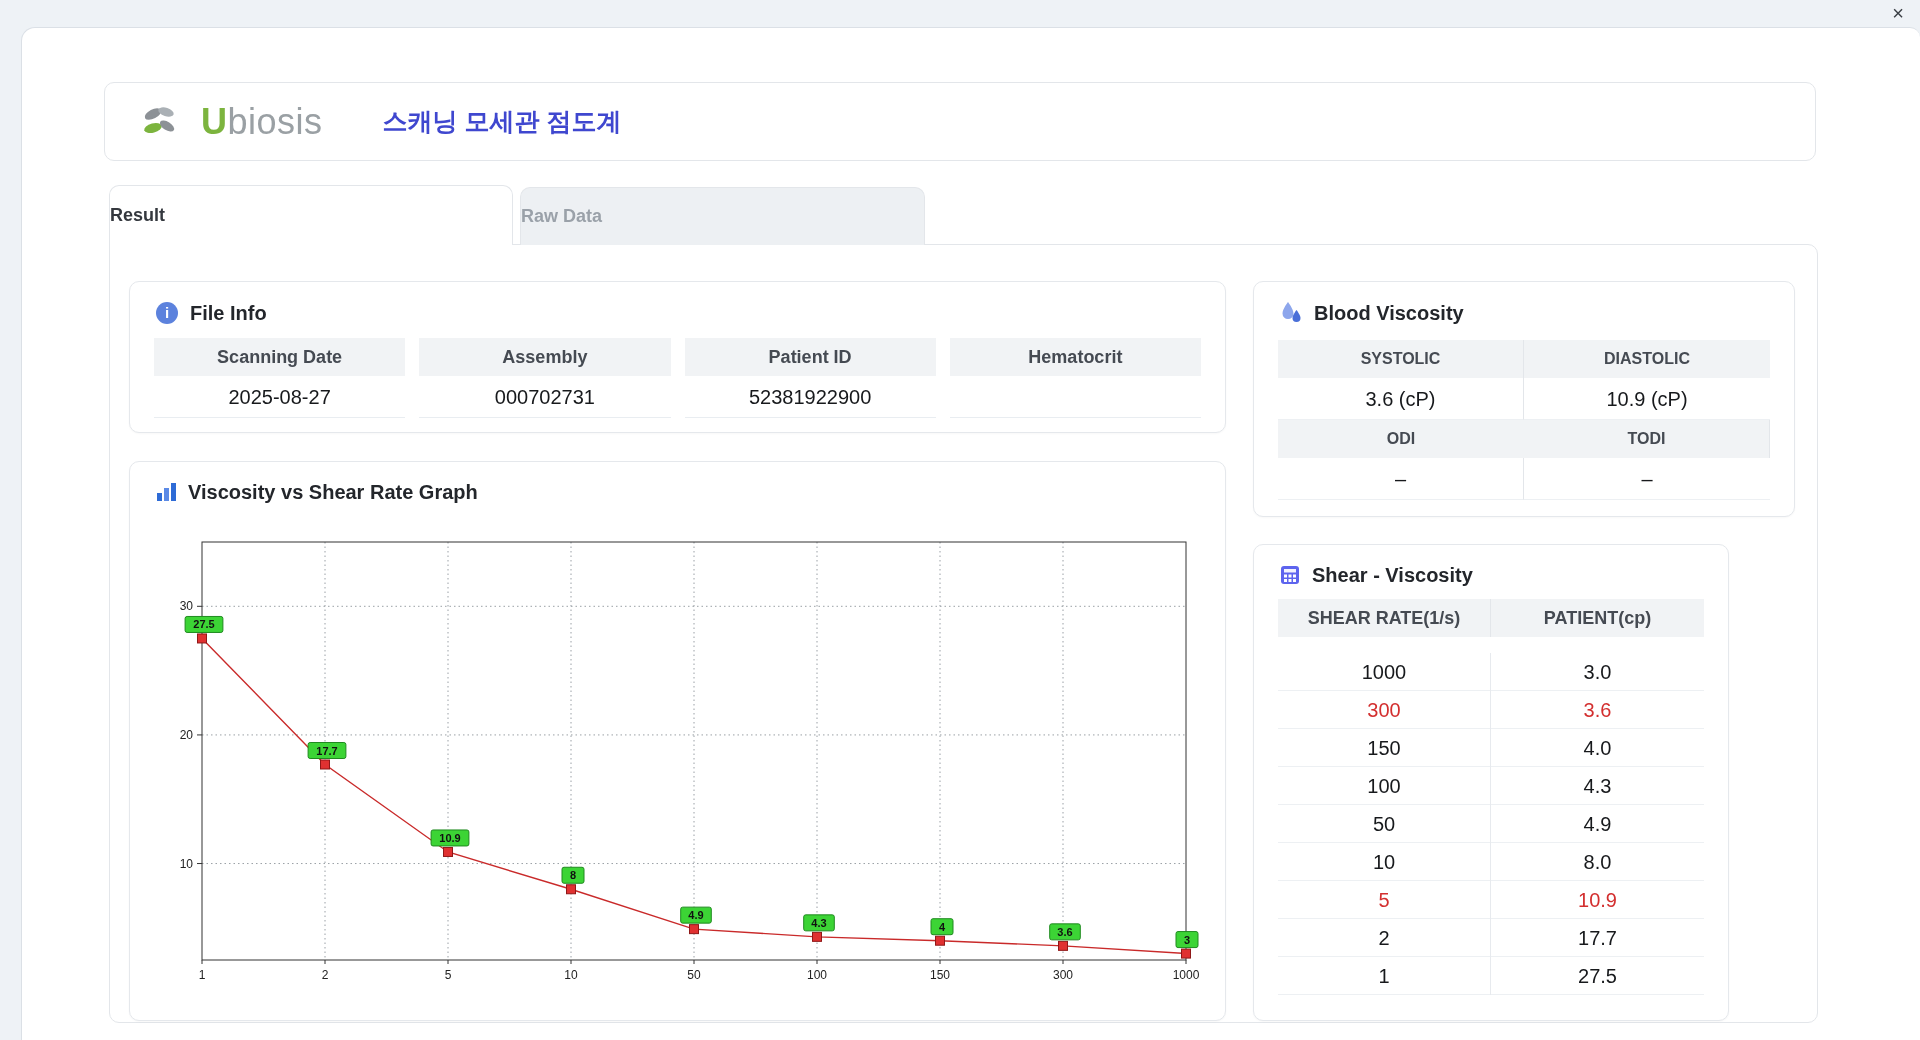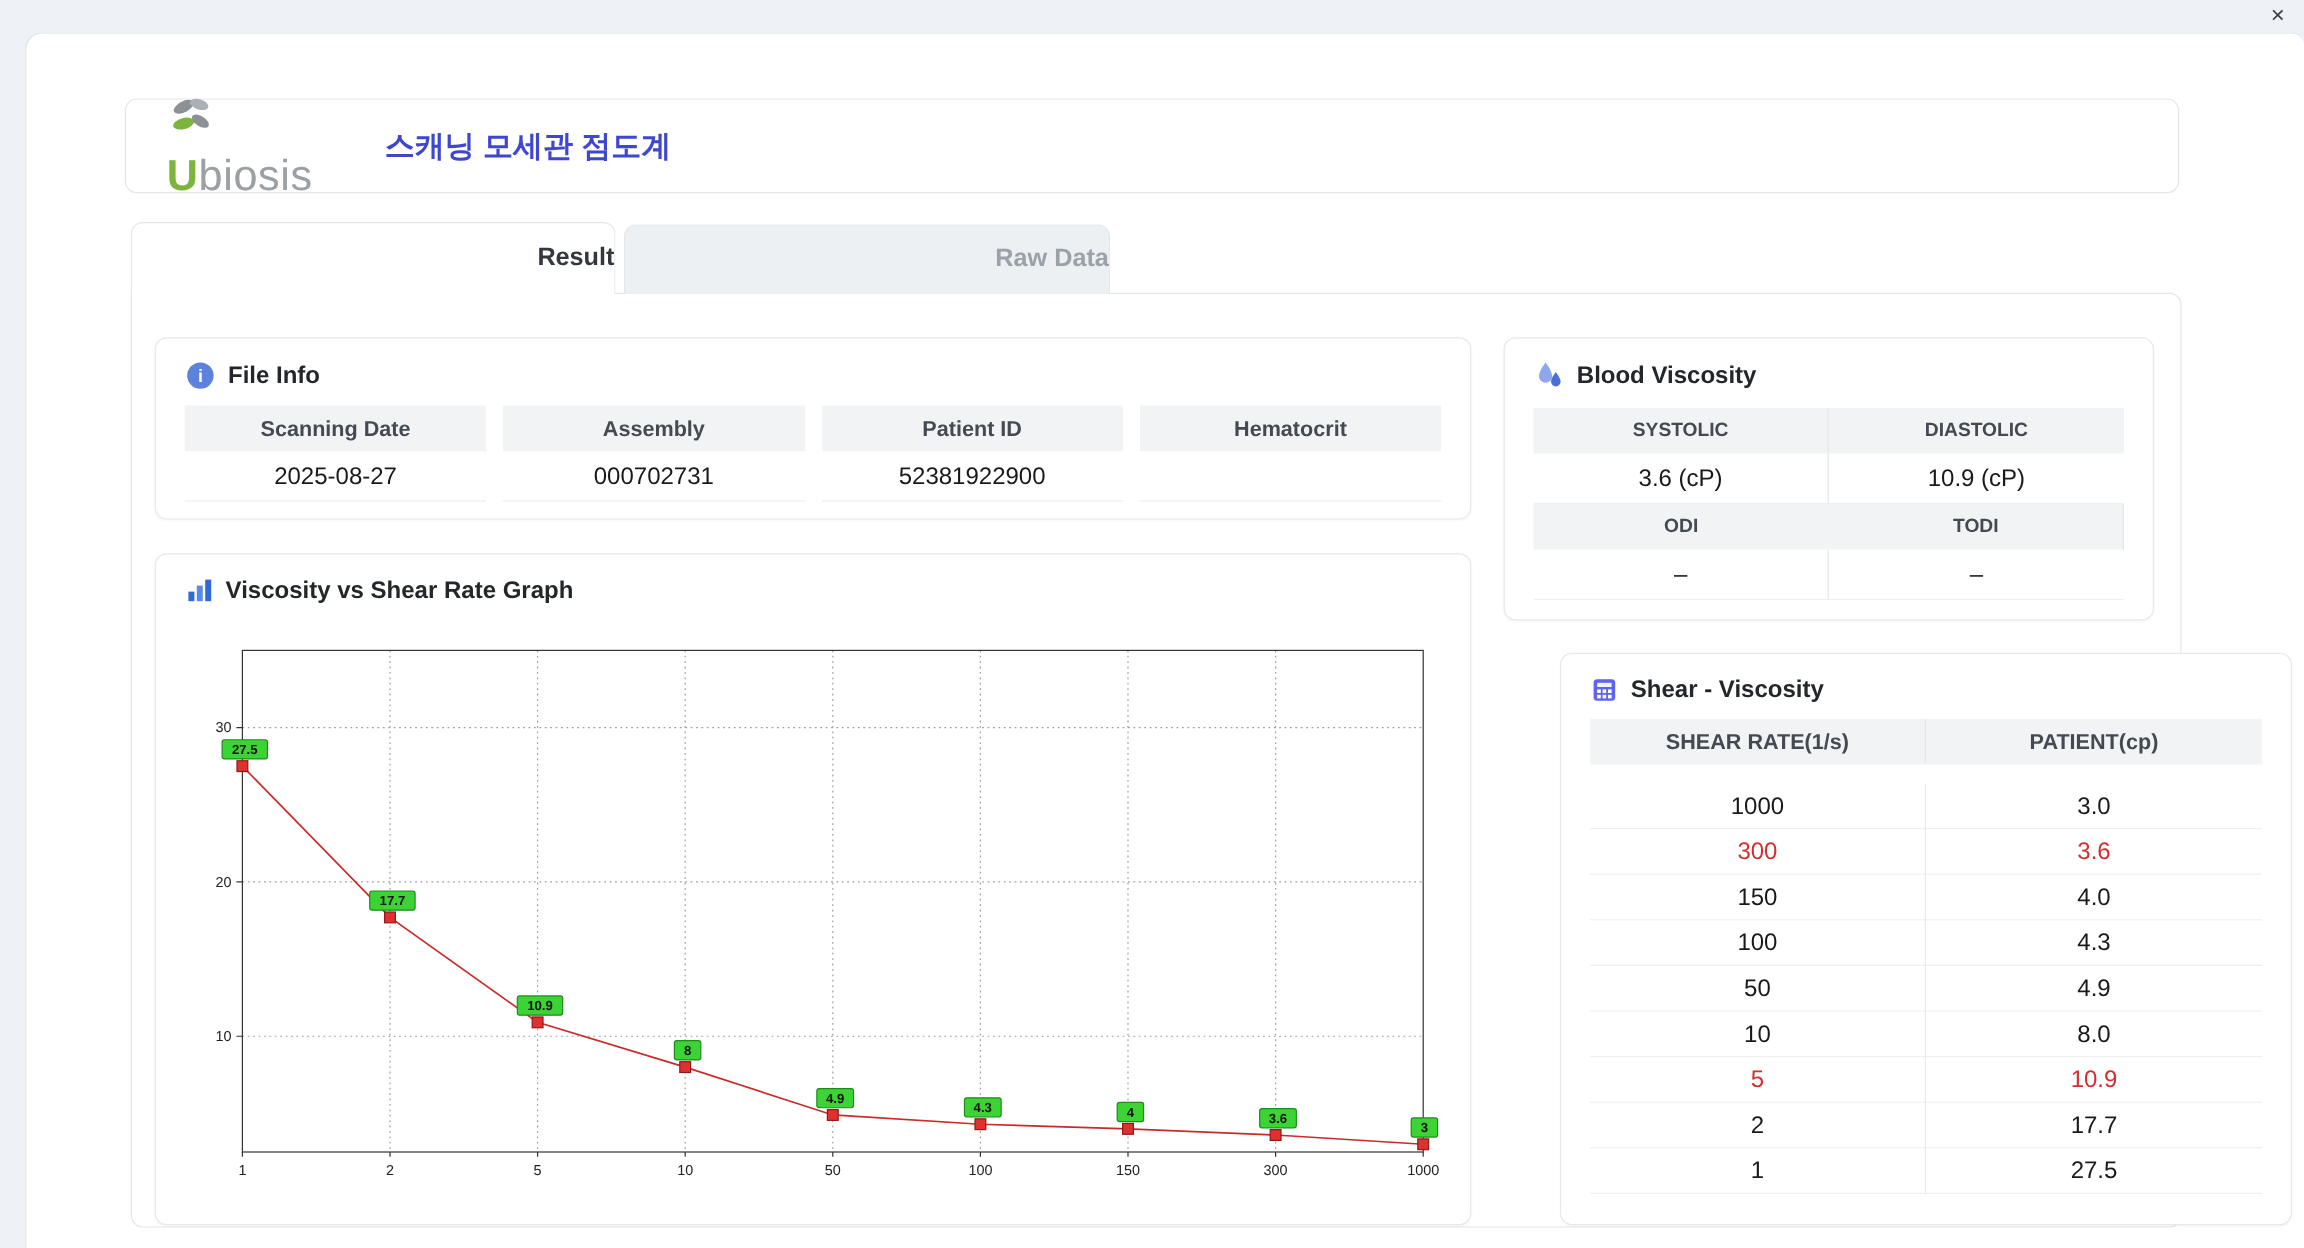--- a/index.html
+++ b/index.html
@@ -8,27 +8,27 @@
 
   .top-strip { position:absolute; left:0; top:0; width:1920px; height:27px; background:#eef2f6; }
   .close-btn { position:absolute; right:16px; top:2px; font-size:20px; color:#3a3f45; cursor:pointer; line-height:22px; }
 
   .panel { position:absolute; left:21px; top:27px; width:1899px; height:1013px; background:#fff;
     border:1px solid #dbe0e6; border-right:none; border-bottom:none;
     border-top-left-radius:14px; border-top-right-radius:10px; }
 
   .header-card { position:absolute; left:82px; top:54px; width:1712px; height:79px;
     border:1px solid #e3e6ea; border-radius:10px; display:flex; align-items:center; padding-left:34px; background:#fff; }
-  .logo-wrap { display:flex; align-items:flex-start; gap:8px;flex-direction:column; }
+  .logo-wrap { display:flex; align-items:center; gap:20px; }
   .logo-text { font-size:36px; letter-spacing:0.5px; }
   .logo-u { color:var(--logo-green,#7cb43e); font-weight:bold; }
   .logo-rest { color:var(--logo-gray,#9aa0a4); }
   .app-title { margin-left:60px; font-size:25px; font-weight:bold; color:var(--accent-blue,#3f47cf); }
 
-  .tab { position:absolute; text-align:right; font-size:21px; border:1px solid #e3e6ea; border-bottom:none;
+  .tab { position:absolute; text-align:left; font-size:18px; border:1px solid #e3e6ea; border-bottom:none;
     border-radius:10px 10px 0 0; z-index:2; }
   .tab-active { left:87px; top:157px; width:404px; height:60px; line-height:58px; background:#fff; font-weight:bold; color:#34383e; }
   .tab-inactive { left:498px; top:159px; width:405px; height:58px; line-height:56px; background:#edf0f3; font-weight:bold; color:#9aa1a9; }
 
   .content-frame { position:absolute; left:87px; top:216px; width:1709px; height:779px; background:#fff;
     border:1px solid #e3e6ea; border-radius:0 10px 10px 10px; z-index:1; }
 
   .card { position:absolute; background:#fff; border:1px solid #e5e8ec; border-radius:10px; box-shadow:0 1px 2px rgba(0,0,0,0.03); }
   .card-head { display:flex; align-items:center; gap:10px; padding:18px 24px 0; font-size:20px; font-weight:bold; color:#23262b; }
 
@@ -41,21 +41,21 @@
   .graph-card { left:19px; top:216px; width:1097px; height:560px; }
   .chart-svg { position:absolute; left:30px; top:62px; }
 
   .blood-card { left:1143px; top:36px; width:542px; height:236px; }
   .bv-grid { display:grid; grid-template-columns:1fr 1fr; margin:14px 24px 0; }
   .bv-label { background:var(--table-header-bg,#f1f3f5); height:38px; line-height:38px; text-align:center;
     font-weight:bold; color:#454a52; font-size:16px; }
   .bv-value { height:42px; line-height:42px; text-align:center; font-size:20px; color:#17191c; border-bottom:1px solid #edf0f3; }
   .bv-cell.first { border-right:1px solid #e3e6ea; }
 
-  .shear-card { left:1190px; top:299px; width:610px; height:477px; }
+  .shear-card { left:1143px; top:299px; width:476px; height:477px; }
   .sv-header { display:grid; grid-template-columns:1fr 1fr; background:var(--table-header-bg,#f1f3f5); height:38px; line-height:38px;
     text-align:center; font-weight:bold; color:#454a52; font-size:18px; margin:12px 24px 16px; }
   .sv-header > div:first-child { border-right:1px solid #e3e6ea; }
   .sv-body { margin:0 24px; }
   .sv-row { display:grid; grid-template-columns:1fr 1fr; height:38px; line-height:38px; text-align:center;
     font-size:20px; color:#17191c; border-bottom:1px solid #edf0f3; }
   .sv-row > div:first-child { border-right:1px solid #e7eaee; }
   .sv-row.hl { color:var(--highlight-red,#d32f2f); }
 
   svg text { font-family:"Liberation Sans","DejaVu Sans",sans-serif; }

